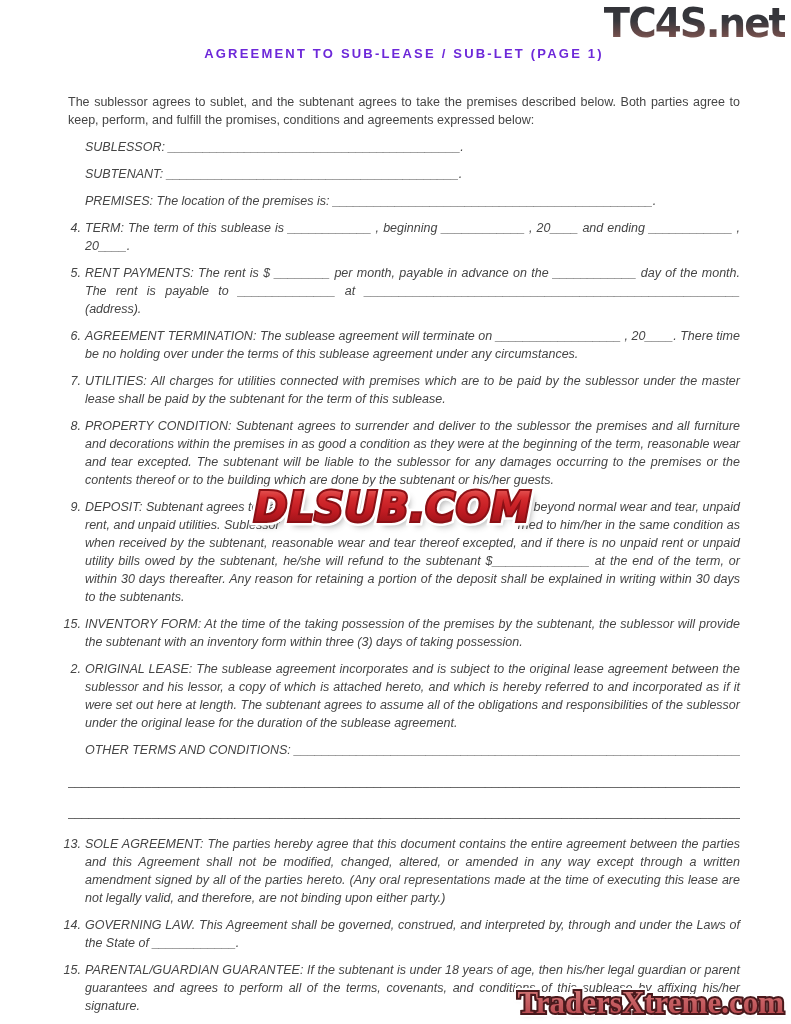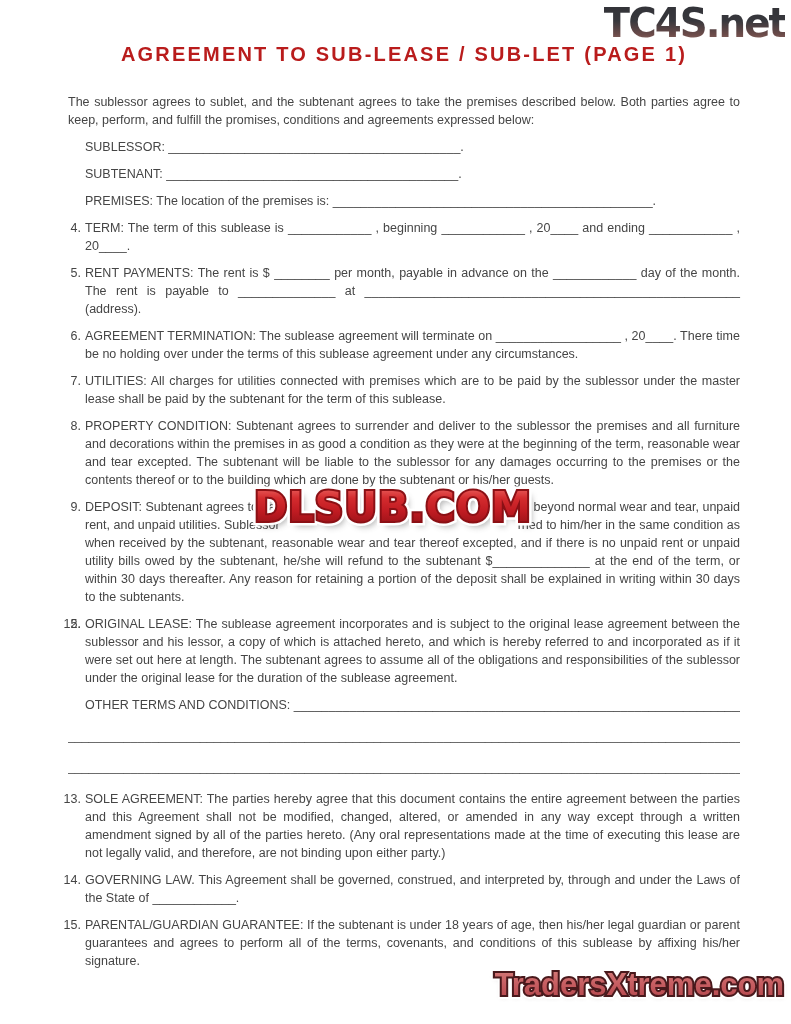--- a/index.html
+++ b/index.html
@@ -3,25 +3,25 @@
 <meta charset="utf-8">
 <style>
   html,body{margin:0;padding:0;background:#ffffff;}
   .page{
     position:relative;width:788px;height:1024px;background:#ffffff;overflow:hidden;
     font-family:"Liberation Sans","DejaVu Sans",sans-serif;
     font-size:12.5px;line-height:18px;color:#454545;
   }
   .content{position:absolute;left:68px;top:0;width:672px;}
   .title{
-    margin:45px 0 30px 0;text-align:center;font-size:20px;font-weight:700;
-    letter-spacing:2.2px;color:#b91c1c;white-space:nowrap;
+    margin:45px 0 30px 0;text-align:center;font-size:13px;font-weight:700;
+    letter-spacing:2.2px;color:#6d28d9;white-space:nowrap;
   }
   .para{margin:0 0 9px 0;text-align:justify;}
-  .sec{position:relative;margin:0 0 9px 17px;text-align:justify;}
+  .sec{position:relative;margin:0 0 9px 17px;text-align:justify;font-style:italic;}
   .sec .num{position:absolute;right:100%;margin-right:4px;white-space:nowrap;}
   .oneline{text-align:left;white-space:nowrap;overflow:hidden;}
   .rule{margin:13px 0 10px 0;white-space:nowrap;overflow:hidden;color:#4f4f4f;text-align:left;}
   .obsline{display:flex;justify-content:space-between;}
   .obsline span{white-space:nowrap;}
   .sec9{position:relative;}
 
   
   .wm{position:absolute;white-space:nowrap;pointer-events:none;}
   .wm .layer{display:block;}
@@ -41,22 +41,22 @@
     letter-spacing:1px;
   }
   .dlsub .l1{z-index:1;position:absolute;color:#ffffff;-webkit-text-stroke:9px #ffffff;
     text-shadow:4px 5px 6px rgba(70,70,70,.45);}
   .dlsub .l2{z-index:2;position:absolute;color:#8b1015;-webkit-text-stroke:4px #8b1015;}
   .dlsub .l3{z-index:3;position:relative;
     background:linear-gradient(180deg,#ee6a66 0%,#d42b2e 30%,#c01b22 60%,#8f1015 100%);
     -webkit-background-clip:text;background-clip:text;color:transparent;}
 
   .traders{
-    bottom:21px;right:4px;z-index:10;
-    font-family:Liberation Sans, sans-serif;font-weight:700;font-size:31px;line-height:1.15;
+    bottom:3px;right:4px;z-index:10;
+    font-family:Liberation Serif, serif;font-weight:700;font-size:31px;line-height:1.15;
   }
   .traders .l1{z-index:1;position:absolute;color:#ffffff;-webkit-text-stroke:8px #ffffff;
     text-shadow:0 2px 5px rgba(90,60,60,.35);}
   .traders .l2{z-index:2;position:absolute;color:#49191c;-webkit-text-stroke:4px #49191c;}
   .traders .l3{z-index:3;position:relative;
     background:linear-gradient(180deg,#d67f7c 0%,#c75f63 45%,#b04046 100%);
     -webkit-background-clip:text;background-clip:text;color:transparent;}
 </style>
 </head>
 <body>
@@ -125,20 +125,21 @@
 
       <div class="wm dlsub">
         <span class="layer abs l1">DLSUB.COM</span>
         <span class="layer abs l2">DLSUB.COM</span>
         <span class="layer l3">DLSUB.COM</span>
       </div>
     </div>
 
     <div class="sec">
       <span class="num">15.</span>
+      <span>INVENTORY FORM: At the time of the taking possession of the premises by the subtenant, the sublessor will provide the subtenant with an inventory form within three (3) days of taking possession.</span>
     </div>
 
     <div class="sec">
       <span class="num">2.</span>
       <span>ORIGINAL LEASE: The sublease agreement incorporates and is subject to the original lease agreement between the sublessor and his lessor, a copy of which is attached hereto, and which is hereby referred to and incorporated as if it were set out here at length. The subtenant agrees to assume all of the obligations and responsibilities of the sublessor under the original lease for the duration of the sublease agreement.</span>
     </div>
 
     <div class="sec oneline">
       
       <span>OTHER TERMS AND CONDITIONS: ______________________________________________________________________</span>

